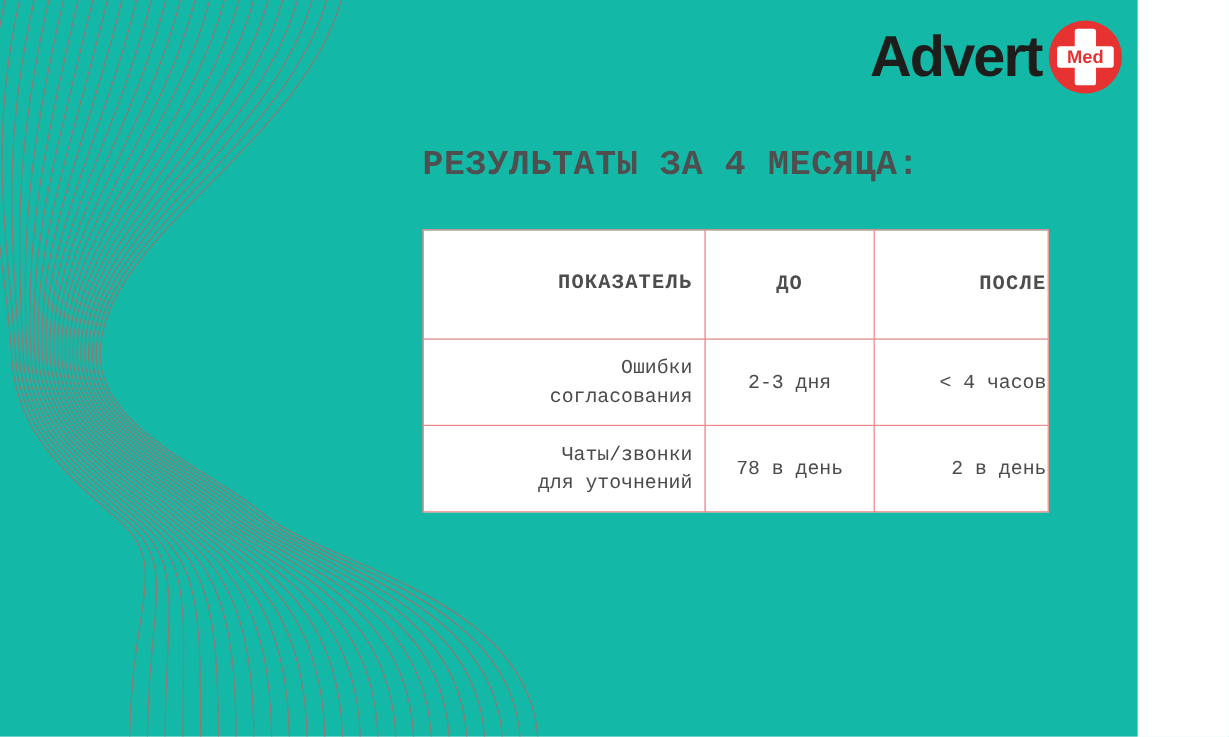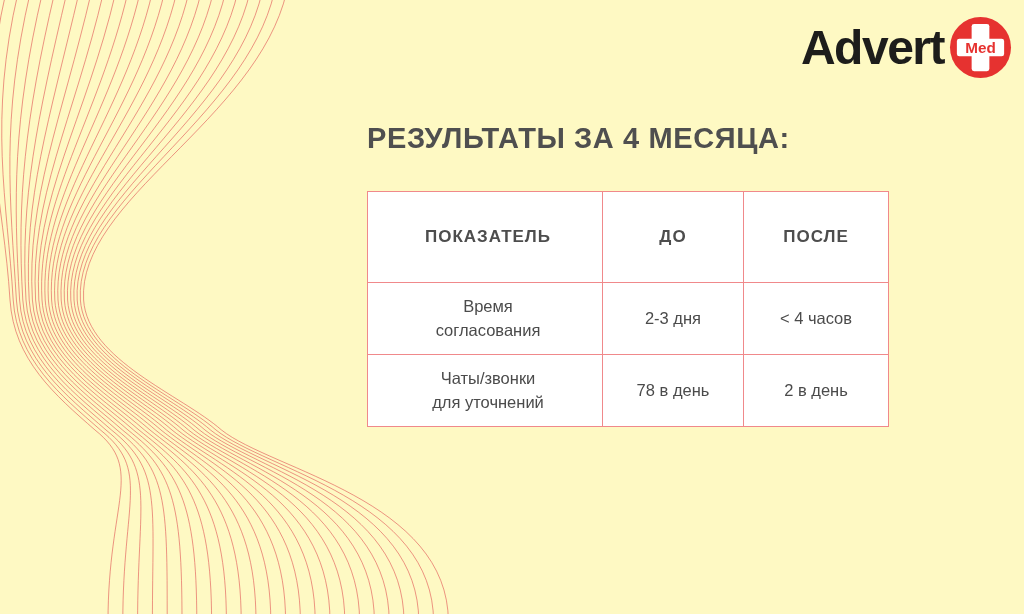--- a/index.html
+++ b/index.html
@@ -2,23 +2,23 @@
 <html><head>
 <meta charset="utf-8">
 <style>
   html, body {
     margin: 0;
     padding: 0;
     background: #ffffff;
   }
   .slide {
     position: relative;
-    width: 1024px;
+    width: 948px;
     height: 614px;
-    background: #fef9c3;
+    background: #14b8a6;
     overflow: hidden;
     font-family: "Liberation Sans", sans-serif;
   }
   
   .waves {
     position: absolute;
     left: 0;
     top: 0;
     width: 470px;
     height: 614px;
@@ -41,23 +41,24 @@
     line-height: 1;
   }
   .logo-badge {
     width: 63px;
     height: 63px;
     display: block;
   }
   
   .content {
     position: absolute;
-    left: 367px;
+    left: 352px;
     top: 121px;
     width: 494px;
+    font-family: Liberation Mono, monospace;
   }
   .title {
     margin: 0 0 36px 0;
     font-size: 29px;
     line-height: 34px;
     font-weight: 800;
     letter-spacing: 0.6px;
     color: #4f4f4f;
   }
   table.results-table {
@@ -80,28 +81,28 @@
     color: #4d4d4d;
   }
   .results-table td {
     height: 69px;
     font-size: 16.5px;
     font-weight: 400;
     color: #4b4b4b;
   }
   .results-table .col-label {
     width: 208px;
-    text-align: center;
+    text-align: right;
     padding-left: 16px;
     padding-right: 10px;
     white-space: pre-line;
     line-height: 1.45;
   }
   .results-table .col-before { width: 138px; }
-  .results-table .col-after  { width: 142px; }
+  .results-table .col-after  { width: 142px; text-align: right; }
 </style>
 </head>
 <body>
 
 <div class="slide">
 
   <svg class="waves" id="waves" viewBox="0 0 470 614" preserveAspectRatio="none">
       <path d="M 6,-8 C -24,120 4,200 10,300 C 14,360 55,395 95,430 C 145,470 108,500 108,622" fill="none" stroke="rgba(224, 80, 82, 0.6)" stroke-width="1"></path>
       <path d="M 18.2,-8 C -11.8,120 7.2,200 13.2,300 C 17.2,360 60.5,395 100.5,430 C 150.5,470 122.8,500 122.8,622" fill="none" stroke="rgba(224, 80, 82, 0.6)" stroke-width="1"></path>
       <path d="M 30.4,-8 C 0.3999999999999986,120 10.4,200 16.4,300 C 20.4,360 66,395 106,430 C 156,470 137.6,500 137.6,622" fill="none" stroke="rgba(224, 80, 82, 0.6)" stroke-width="1"></path>
@@ -144,21 +145,21 @@
     <table class="results-table">
       <thead>
         <tr>
           <th class="col-label">ПОКАЗАТЕЛЬ</th>
           <th class="col-before">ДО</th>
           <th class="col-after">ПОСЛЕ</th>
         </tr>
       </thead>
       <tbody>
         <tr>
-          <td class="col-label">Время
+          <td class="col-label">Ошибки
 согласования</td>
           <td class="col-before">2-3 дня</td>
           <td class="col-after">&lt; 4 часов</td>
         </tr>
         <tr>
           <td class="col-label">Чаты/звонки
 для уточнений</td>
           <td class="col-before">78 в день</td>
           <td class="col-after">2 в день</td>
         </tr>

